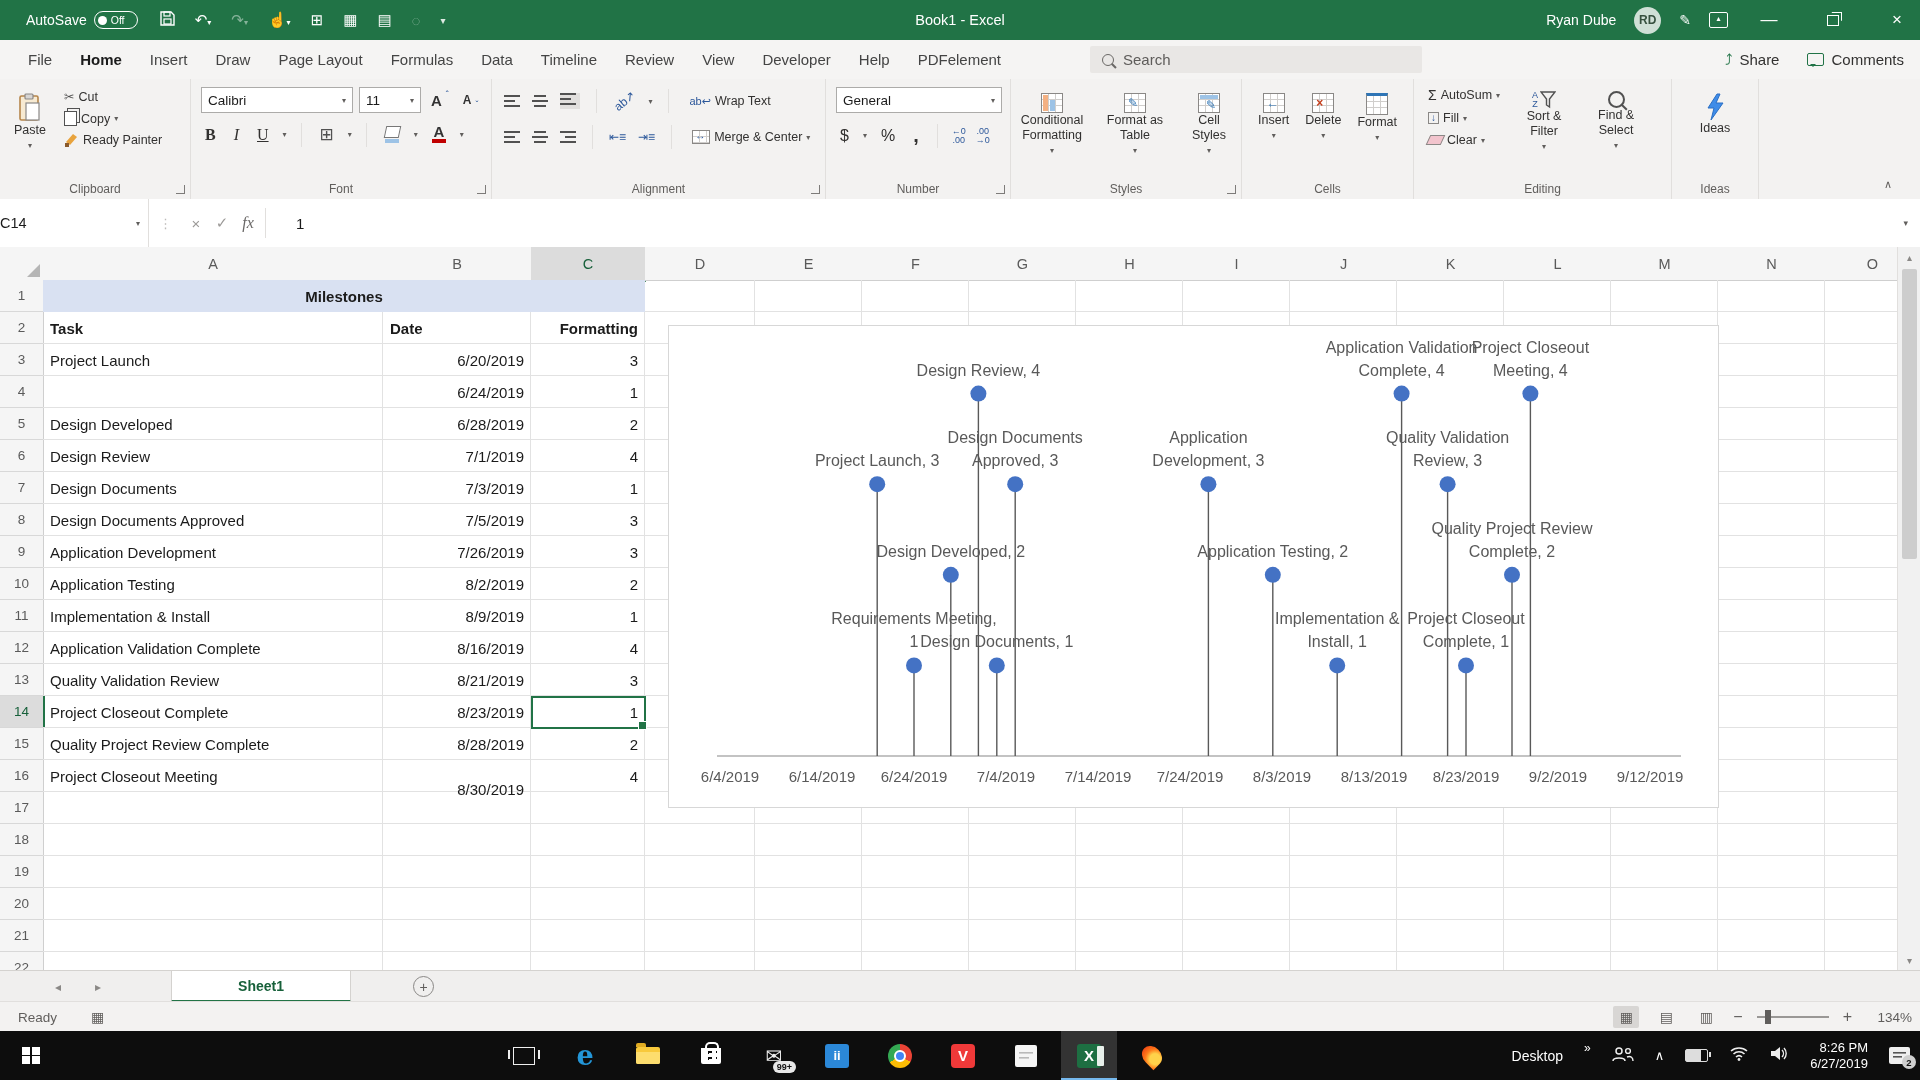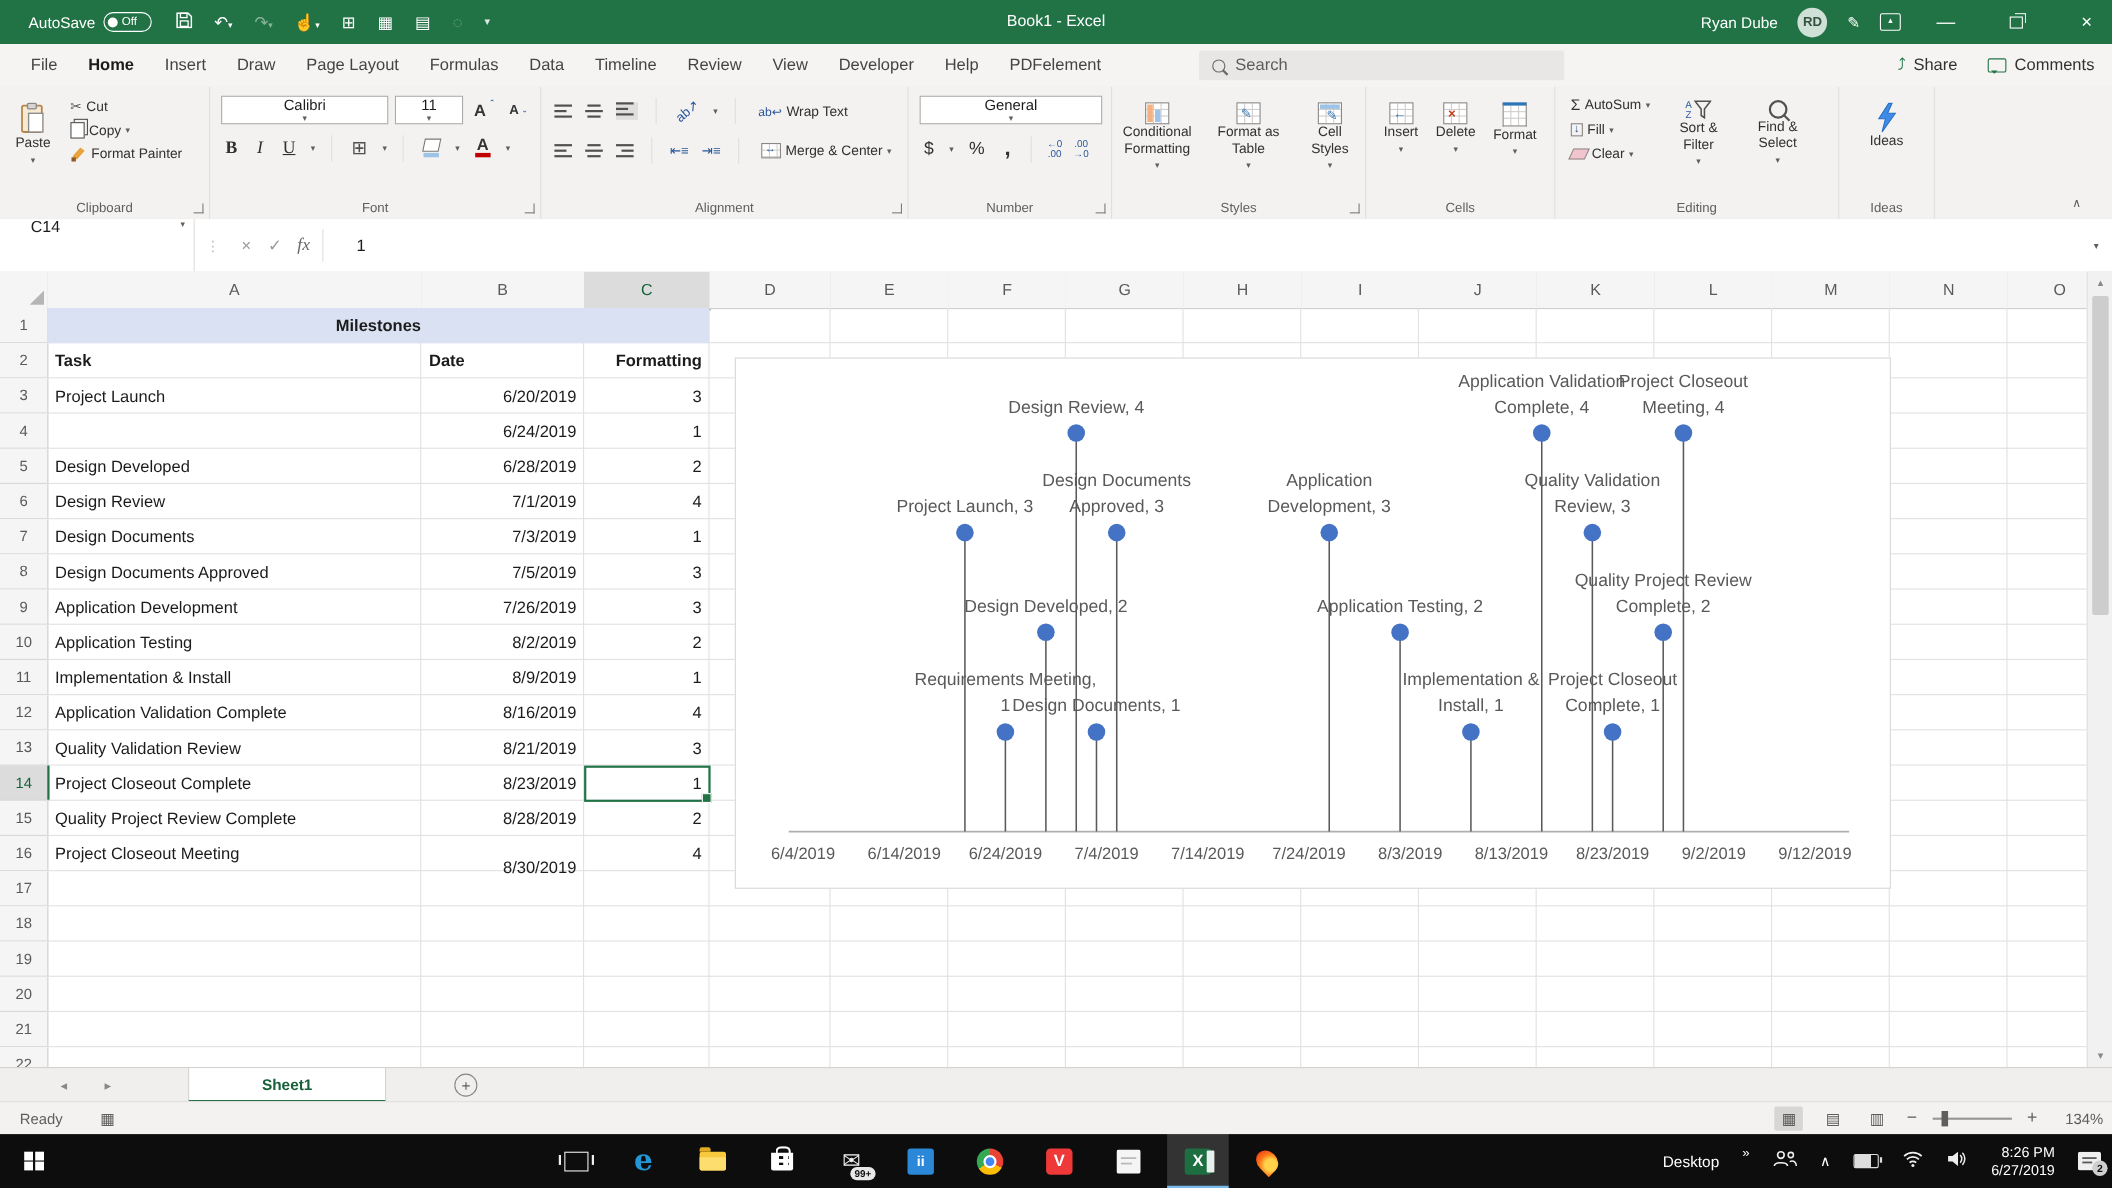--- a/index.html
+++ b/index.html
@@ -50,21 +50,21 @@
   .rgroup{position:relative;height:100%;border-right:1px solid #e1dfdd;flex:none;}
   .rg-label{position:absolute;bottom:3px;left:0;right:0;text-align:center;font-size:12px;color:#605e5c;}
   .launcher{position:absolute;bottom:5px;right:5px;width:8px;height:8px;
             border-right:1.4px solid #605e5c;border-bottom:1.4px solid #605e5c;opacity:.8;}
   .rrow{display:flex;align-items:center;gap:6px;}
   .rbtn{display:flex;align-items:center;gap:4px;padding:2px 4px;border-radius:2px;white-space:nowrap;}
   .rbig{display:flex;flex-direction:column;align-items:center;justify-content:flex-start;
         text-align:center;padding:6px 4px 0 4px;line-height:15px;}
   .arrow{color:#605e5c;font-size:8px;}
   .combo{background:#fff;border:1px solid #acaba9;height:24px;display:flex;align-items:center;
-         padding:0 6px;font-size:13.5px;color:#1b1b1b;justify-content:space-between;flex-direction:column;}
+         padding:0 6px;font-size:13.5px;color:#1b1b1b;justify-content:space-between;}
   .vsep{width:1px;height:24px;background:#e1dfdd;margin:0 4px;}
   .ico-lines{width:16px;height:12px;flex:none;background:
      linear-gradient(#515151,#515151) 0 0/16px 2px no-repeat,
      linear-gradient(#515151,#515151) 0 5px/11px 2px no-repeat,
      linear-gradient(#515151,#515151) 0 10px/16px 2px no-repeat;}
   .ico-lines.c{background:
      linear-gradient(#515151,#515151) 2px 0/12px 2px no-repeat,
      linear-gradient(#515151,#515151) 0 5px/16px 2px no-repeat,
      linear-gradient(#515151,#515151) 2px 10px/12px 2px no-repeat;}
   .ico-lines.r{background:
@@ -79,22 +79,22 @@
      position:relative;flex:none;}
   .ico-grid .ov{position:absolute;font-size:12px;line-height:1;left:3px;top:3px;}
   .fontA{font-size:15px;font-weight:bold;color:#333;line-height:13px;}
   .colorbar{display:block;width:14px;height:4px;margin-top:1px;}
   .bolt{flex:none;}
   .mini2{font-size:9px;line-height:9px;color:#2b579a;text-align:center;}
 
   
   .fbar{position:absolute;top:199px;left:0;width:1920px;height:48px;background:#fff;
         border-bottom:1px solid #d4d2cf;display:flex;align-items:center;font-size:14.5px;}
-  .namebox{width:148px;height:100%;border-right:1px solid #e1dfdd;display:flex;align-items:flex-start;
-           padding-left:28px;color:#1b1b1b;justify-content:space-between;}
+  .namebox{width:148px;height:100%;border-right:1px solid #e1dfdd;display:flex;align-items:center;
+           padding-left:0;color:#1b1b1b;justify-content:space-between;}
   .fb-dots{color:#bdbbb9;margin:0 10px;font-size:13px;letter-spacing:1px;}
   .fb-btn{width:26px;text-align:center;color:#9b9997;font-size:15px;}
   .fb-fx{font-family:"Liberation Serif",serif;font-style:italic;color:#6a6867;font-size:16px;}
   .fb-val{margin-left:26px;color:#1b1b1b;font-size:15px;}
   .fb-exp{position:absolute;right:12px;color:#605e5c;font-size:9px;}
 
   
   .sheet{position:absolute;top:247px;left:0;width:1897px;height:723px;background:#fff;overflow:hidden;}
   .corner{position:absolute;left:0;top:0;width:43px;height:33px;background:#f5f5f5;
           border-right:1px solid #cfcfcf;border-bottom:1px solid #cfcfcf;}
@@ -304,21 +304,21 @@
         <div class="rbtn">
           <span style="width:11px;height:13px;border:1.3px solid #515151;position:relative;display:inline-block;background:#fff;box-shadow:3px -3px 0 -1px #f3f2f1,3px -3px 0 0 #515151;"></span>
           <span>Copy</span>
           <span class="arrow">▾</span>
         </div>
         <div class="rbtn">
           <svg width="15" height="14" viewBox="0 0 15 14">
               <path d="M2 9l7-8 4 3-7 8z" fill="#e8a33d"></path>
               <rect x="1" y="10" width="4" height="4" fill="#8a5a2b"></rect>
             </svg>
-          <span>Format Painter</span>
+          <span>Ready Painter</span>
         </div>
       </div>
     </div>
     <div class="rg-label">Clipboard</div>
     <span class="launcher"></span>
   </div>
 
   <div class="rgroup" style="width:300px">
     <div style="padding:8px 8px 0 10px;">
       <div class="rrow">

